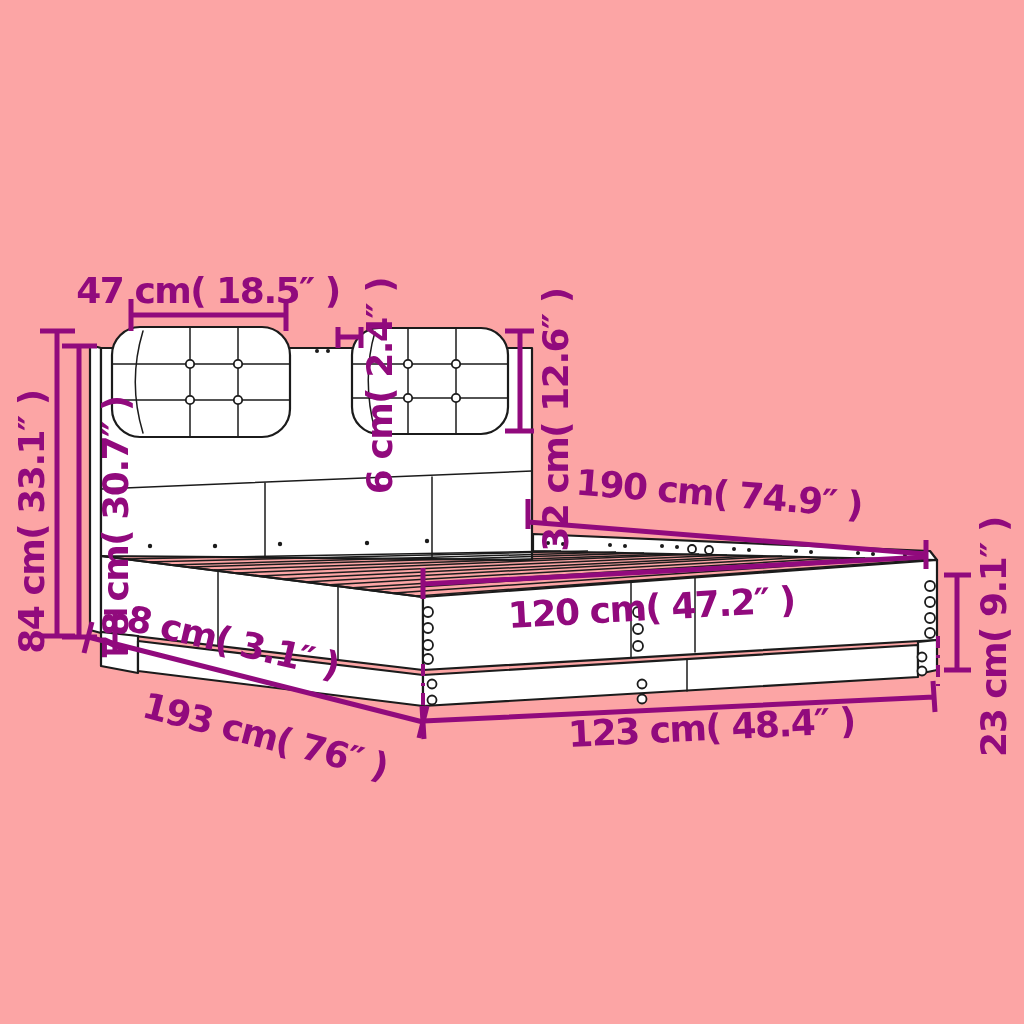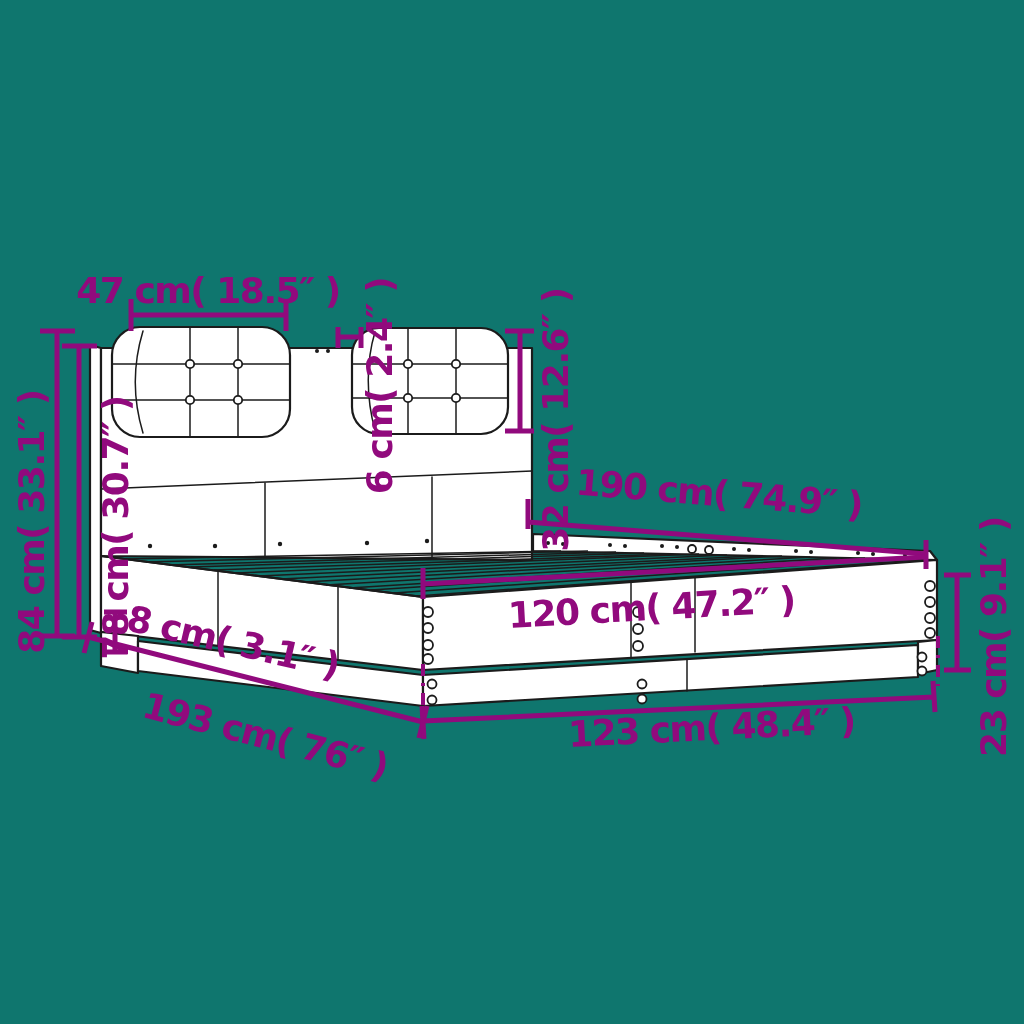--- a/index.html
+++ b/index.html
@@ -1,16 +1,16 @@
 <!DOCTYPE html>
 <html style="--accent: #910a7d; --line: #1b1b1b;"><head>
 <meta charset="utf-8">
 <style>
   html,body{margin:0;padding:0;background:#ffffff;}
-  .stage{width:1024px;height:1024px;position:relative;background:#0f766e;overflow:hidden;
+  .stage{width:1024px;height:1024px;position:relative;background:#fca5a5;overflow:hidden;
          font-family:"DejaVu Sans",sans-serif;}
   svg{display:block;}
   .art{stroke:var(--line,#1b1b1b);fill:none;stroke-width:2;stroke-linecap:round;stroke-linejoin:round;}
   .artf{stroke:var(--line,#1b1b1b);fill:#ffffff;stroke-width:2.2;stroke-linejoin:round;}
   .thin{stroke-width:1.5;}
   .slat{stroke:var(--line,#1b1b1b);stroke-width:1.5;}
   .dot{fill:var(--line,#1b1b1b);stroke:none;}
   .hole{fill:#ffffff;stroke:var(--line,#1b1b1b);stroke-width:1.8;}
   .dim{stroke:var(--accent,#910a7d);stroke-width:5;fill:none;stroke-linecap:butt;}
   .dimx{stroke:var(--accent,#910a7d);stroke-width:4;fill:none;stroke-dasharray:12 7 3 7;}

